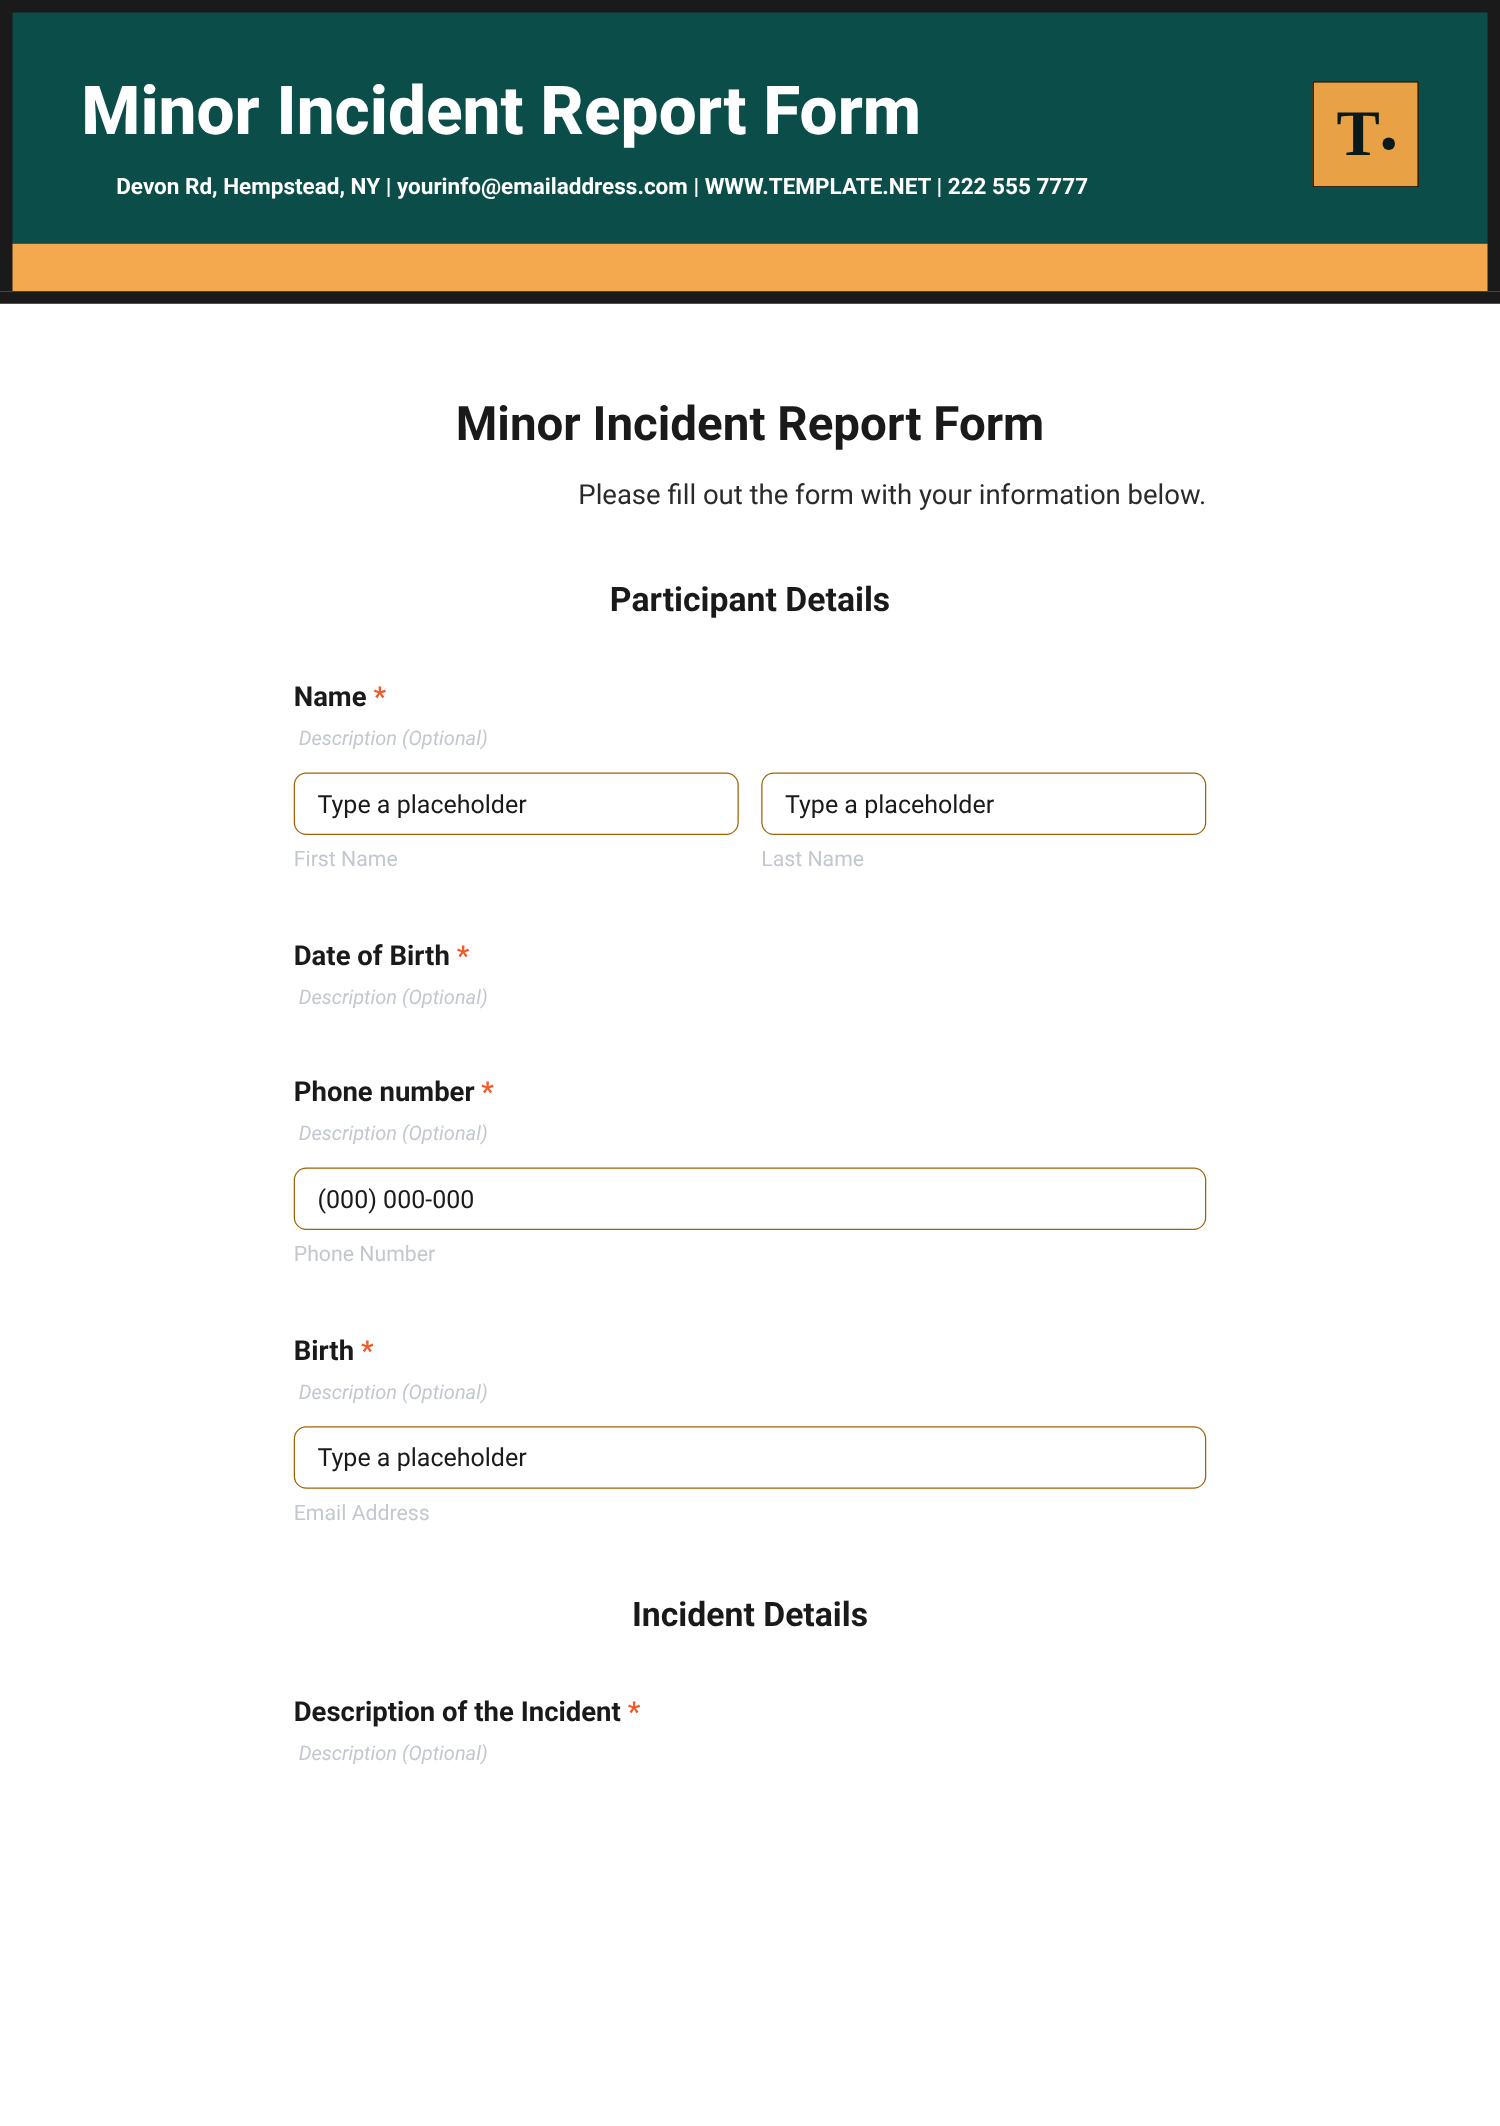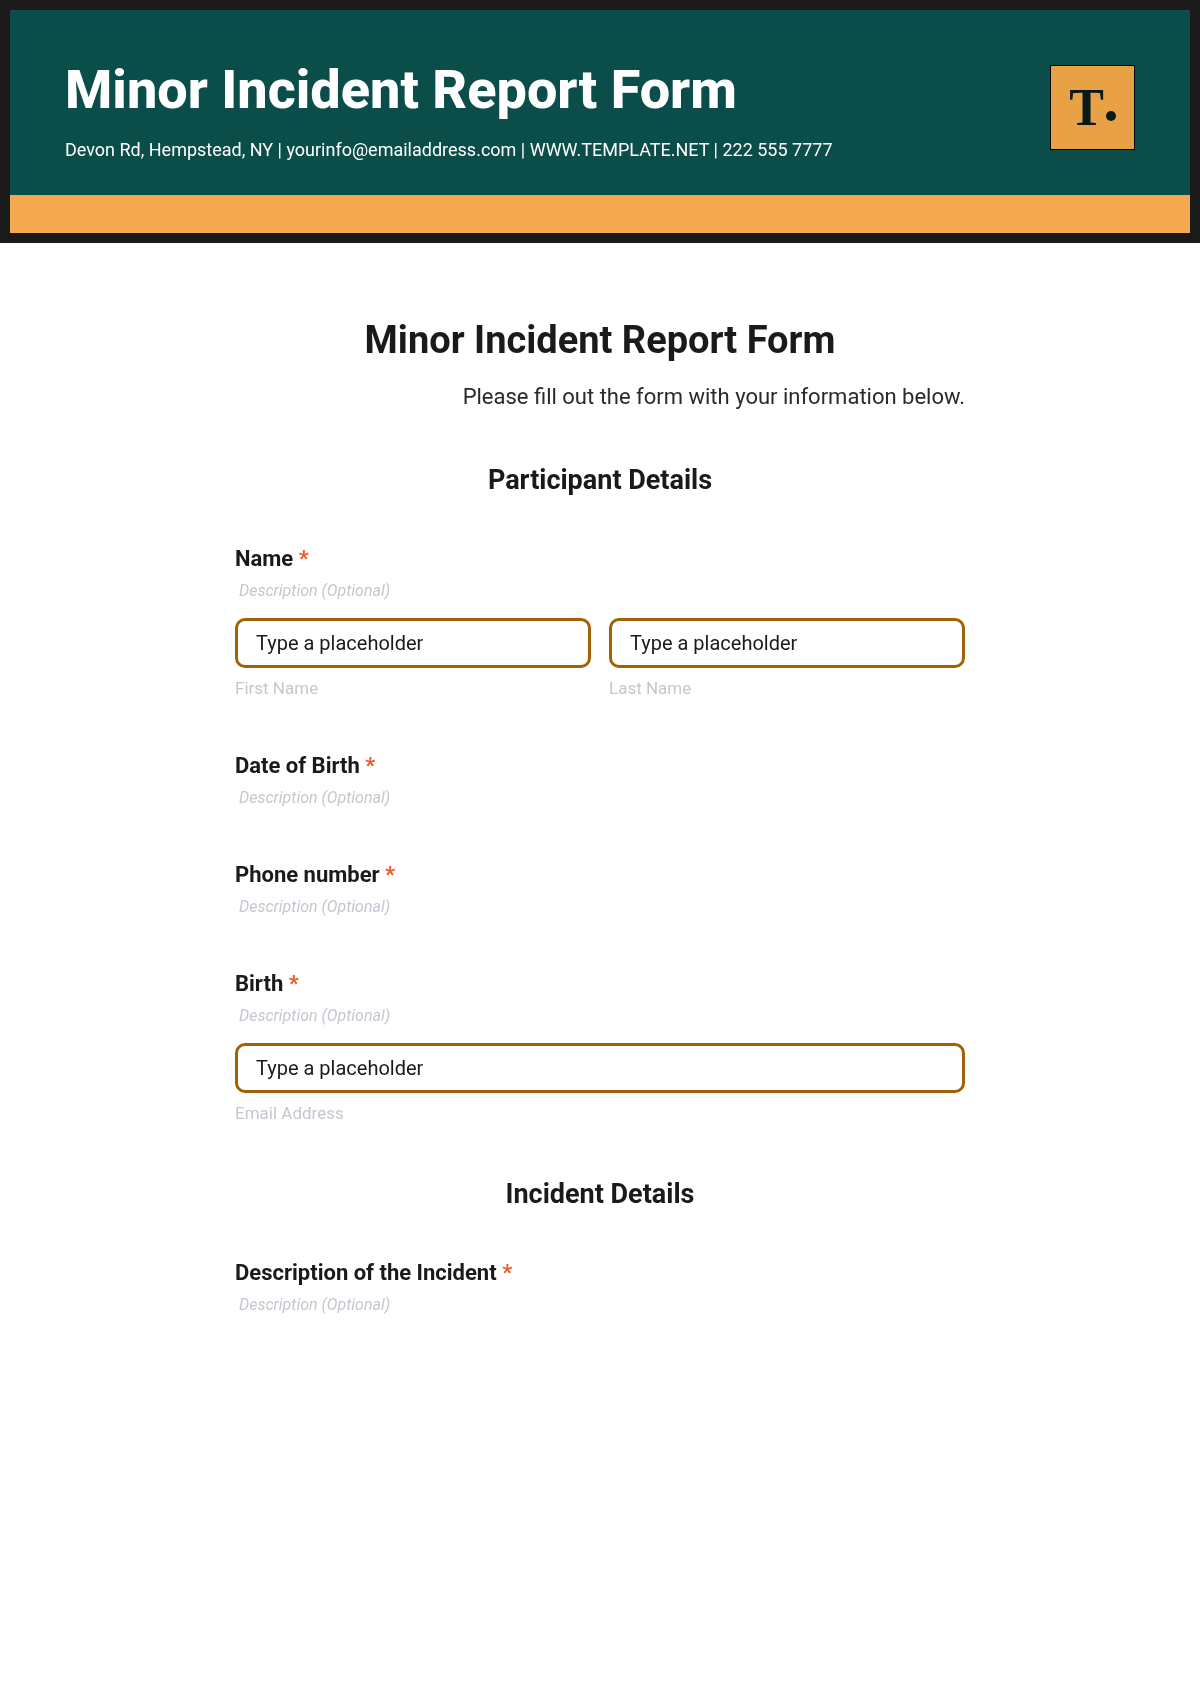--- a/index.html
+++ b/index.html
@@ -29,21 +29,22 @@
     .header-title {
       color: #fff;
       font-size: 54px;
       font-weight: 800;
       line-height: 1.1;
       margin-bottom: 20px;
     }
     .header-subtitle {
       color: #fff;
       font-size: 18px;
-      font-weight: 400;
+      font-weight: 700;
+      margin-left: 28px;
     }
     .logo-box {
       width: 85px;
       height: 85px;
       background: #e8a144;
       border: 1px solid #000;
       display: flex;
       align-items: center;
       justify-content: center;
       margin-top: 5px;
@@ -121,21 +122,21 @@
     .input-row {
       display: flex;
       gap: 18px;
     }
     .input-wrapper {
       flex: 1;
     }
     .text-input {
       width: 100%;
       height: 50px;
-      border: 3px solid #a16207;
+      border: 1px solid #a16207;
       border-radius: 10px;
       padding: 0 18px;
       font-size: 20px;
       color: #1a1a1a;
       font-family: inherit;
       outline: none;
     }
     .text-input::placeholder {
       color: #1a1a1a;
     }
@@ -191,20 +192,24 @@
       <span>Date of Birth</span> <span class="required">*</span>
     </div>
     <div class="field-description">Description (Optional)</div>
   </div>
 
   <div class="field-group">
     <div class="field-label">
       <span>Phone number</span> <span class="required">*</span>
     </div>
     <div class="field-description">Description (Optional)</div>
+    <div class="input-wrapper">
+      <input type="text" class="text-input" placeholder="(000) 000-000" style="">
+      <div class="sub-label">Phone Number</div>
+    </div>
   </div>
 
   <div class="field-group">
     <div class="field-label">
       <span>Birth</span> <span class="required">*</span>
     </div>
     <div class="field-description">Description (Optional)</div>
     <div class="input-wrapper">
       <input type="text" class="text-input" placeholder="Type a placeholder" style="">
       <div class="sub-label">Email Address</div>

